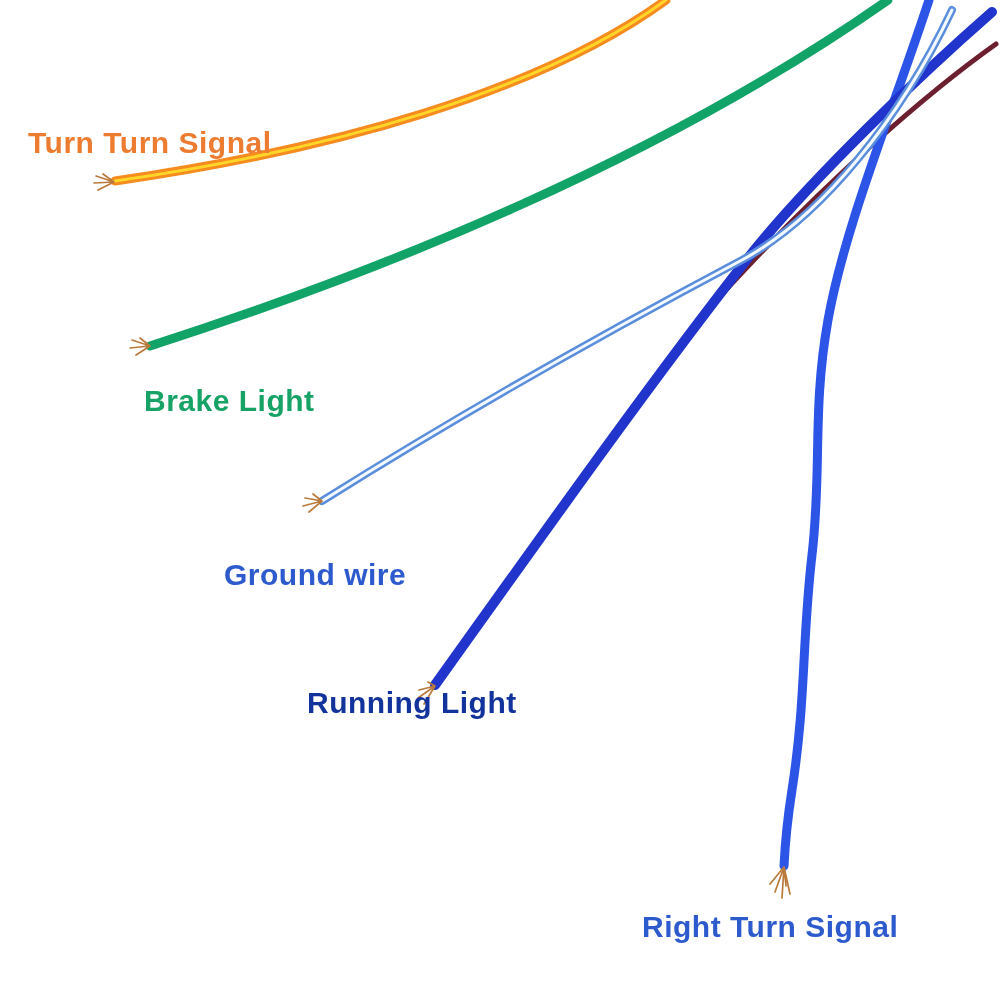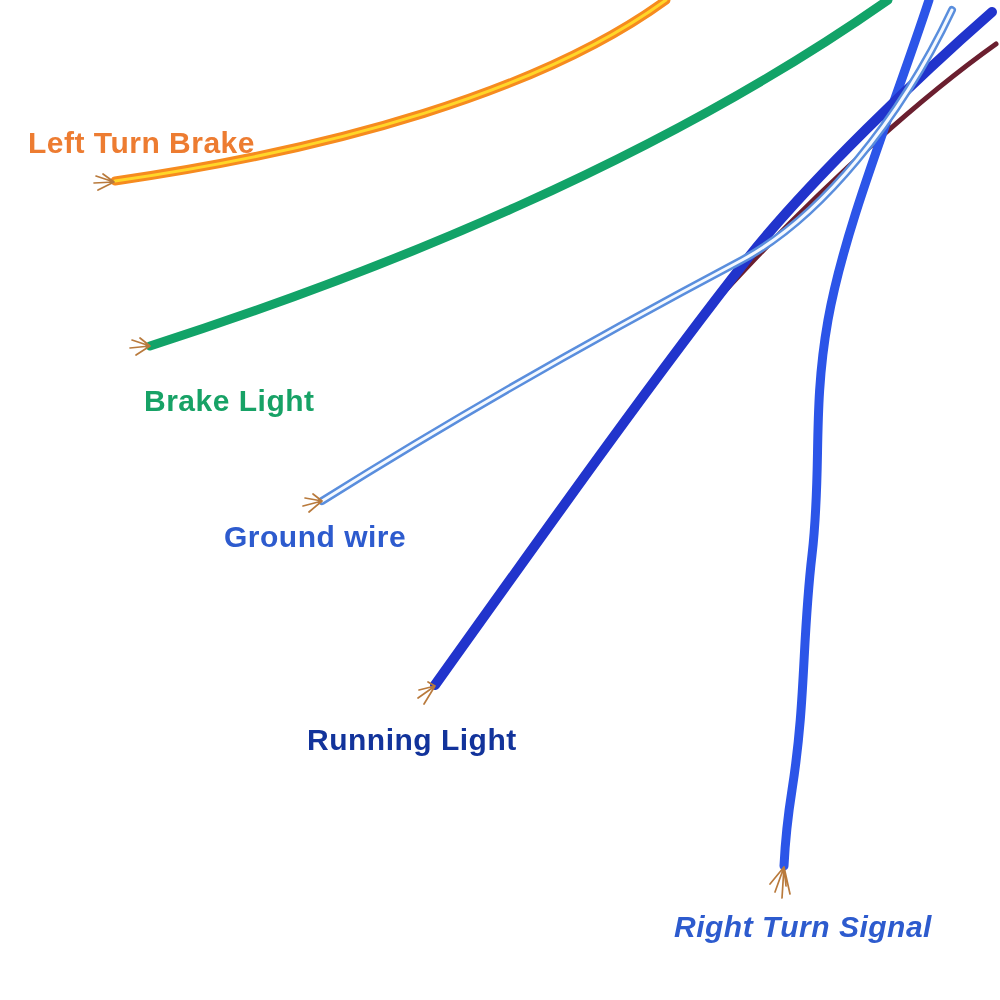--- a/index.html
+++ b/index.html
@@ -26,23 +26,23 @@
   .wire-label {
     position: absolute;
     font-weight: bold;
     font-size: 30px;
     letter-spacing: 0.5px;
     white-space: nowrap;
     user-select: none;
   }
   .lbl-left-turn   { left: 28px;  top: 126px; }
   .lbl-brake       { left: 144px; top: 384px; }
-  .lbl-ground      { left: 224px; top: 520px; }
-  .lbl-running     { left: 307px; top: 723px; }
-  .lbl-right-turn  { left: 674px; top: 910px; font-style: italic; }
+  .lbl-ground      { left: 224px; top: 558px; }
+  .lbl-running     { left: 307px; top: 686px; }
+  .lbl-right-turn  { left: 642px; top: 910px; }
 </style>
 </head>
 <body>
 
 <div class="stage">
 
   <svg class="wires-svg" viewBox="0 0 1000 1000" aria-hidden="true">
 
     <path d="M996 44 C 920 98, 830 180, 752 262 C 735 280, 720 296, 706 312" fill="none" stroke-width="5" stroke-linecap="round" stroke="#6b1f2f"></path>
 
@@ -60,21 +60,21 @@
 
     <g fill="none" stroke-width="1.7" stroke-linecap="round" stroke="#b97a3c">
       <path d="M114 182 L96 176 M114 182 L94 183 M114 182 L98 190 M114 182 L103 174"></path>
       <path d="M150 346 L132 340 M150 346 L130 348 M150 346 L136 355 M150 346 L140 338"></path>
       <path d="M322 501 L305 498 M322 501 L303 506 M322 501 L309 512 M322 501 L313 494"></path>
       <path d="M435 686 L419 690 M435 686 L418 698 M435 686 L424 704 M435 686 L428 682"></path>
       <path d="M784 867 L775 892 M784 867 L782 898 M784 867 L790 894 M784 867 L770 884 M784 867 L786 886"></path>
     </g>
   </svg>
 
-  <div class="wire-label lbl-left-turn" style="color: rgb(237, 124, 49);">Left Turn Brake</div>
+  <div class="wire-label lbl-left-turn" style="color: rgb(237, 124, 49);">Turn Turn Signal</div>
 
   <div class="wire-label lbl-brake" style="color: rgb(23, 162, 102);">Brake Light</div>
 
   <div class="wire-label lbl-ground" style="color: rgb(45, 91, 206);">Ground wire</div>
 
   <div class="wire-label lbl-running" style="color: rgb(18, 51, 155);">Running Light</div>
 
   <div class="wire-label lbl-right-turn" style="color: rgb(45, 91, 206);">Right Turn Signal</div>
 
 </div>

